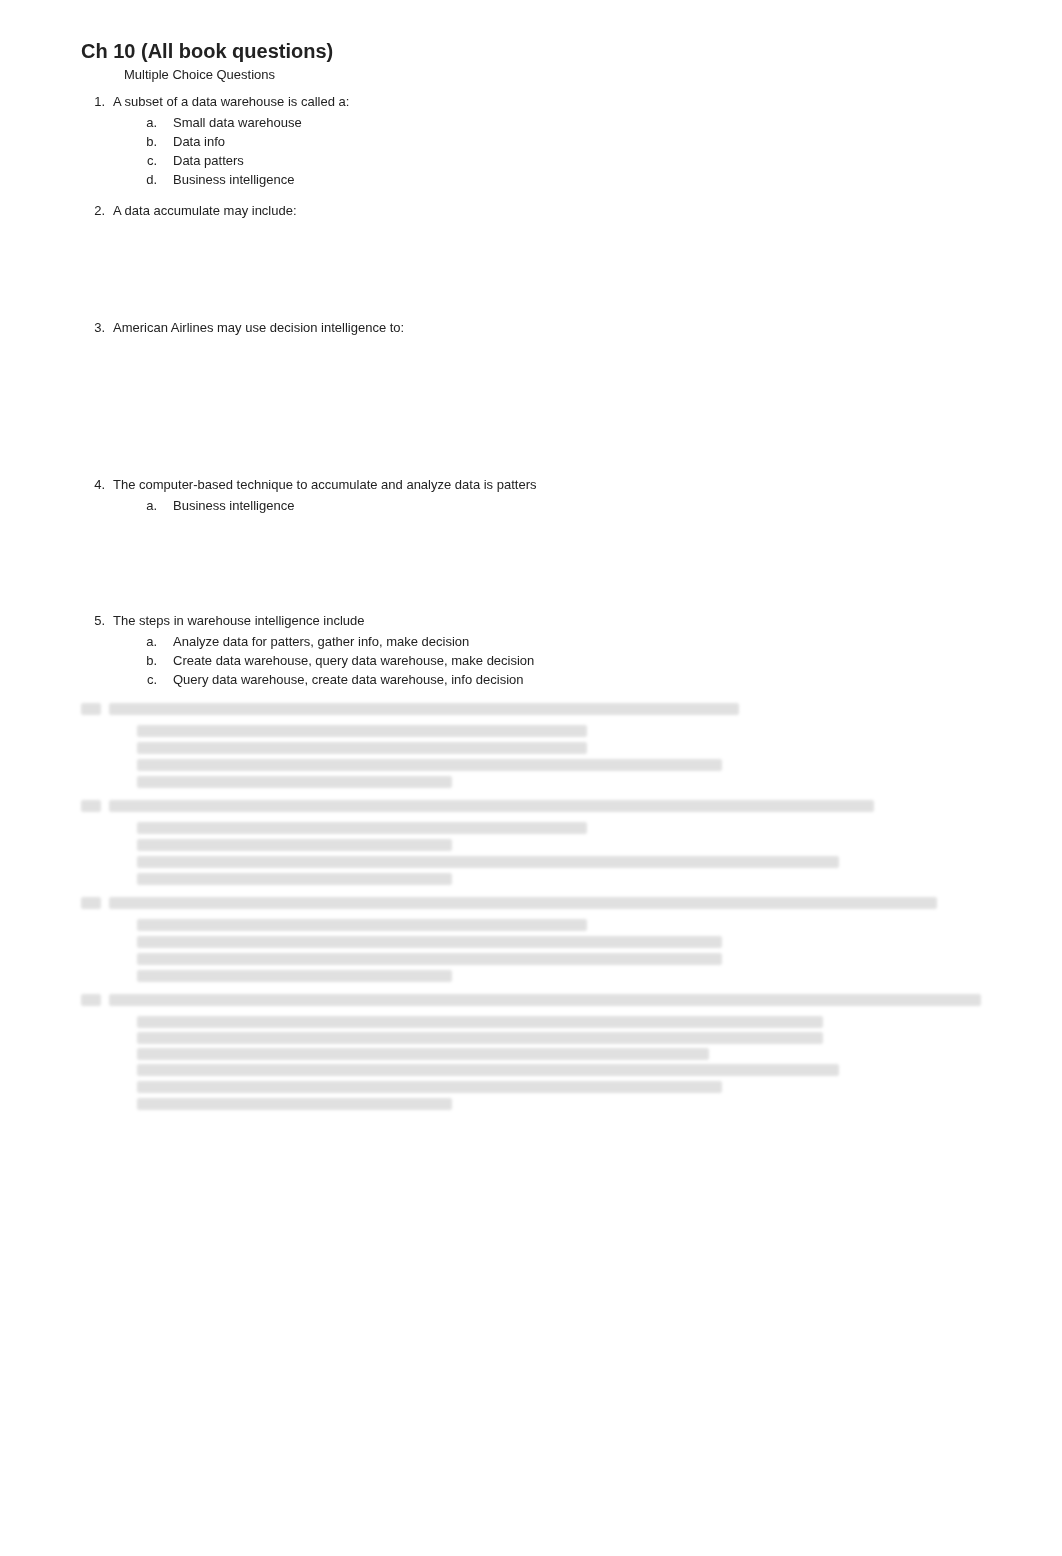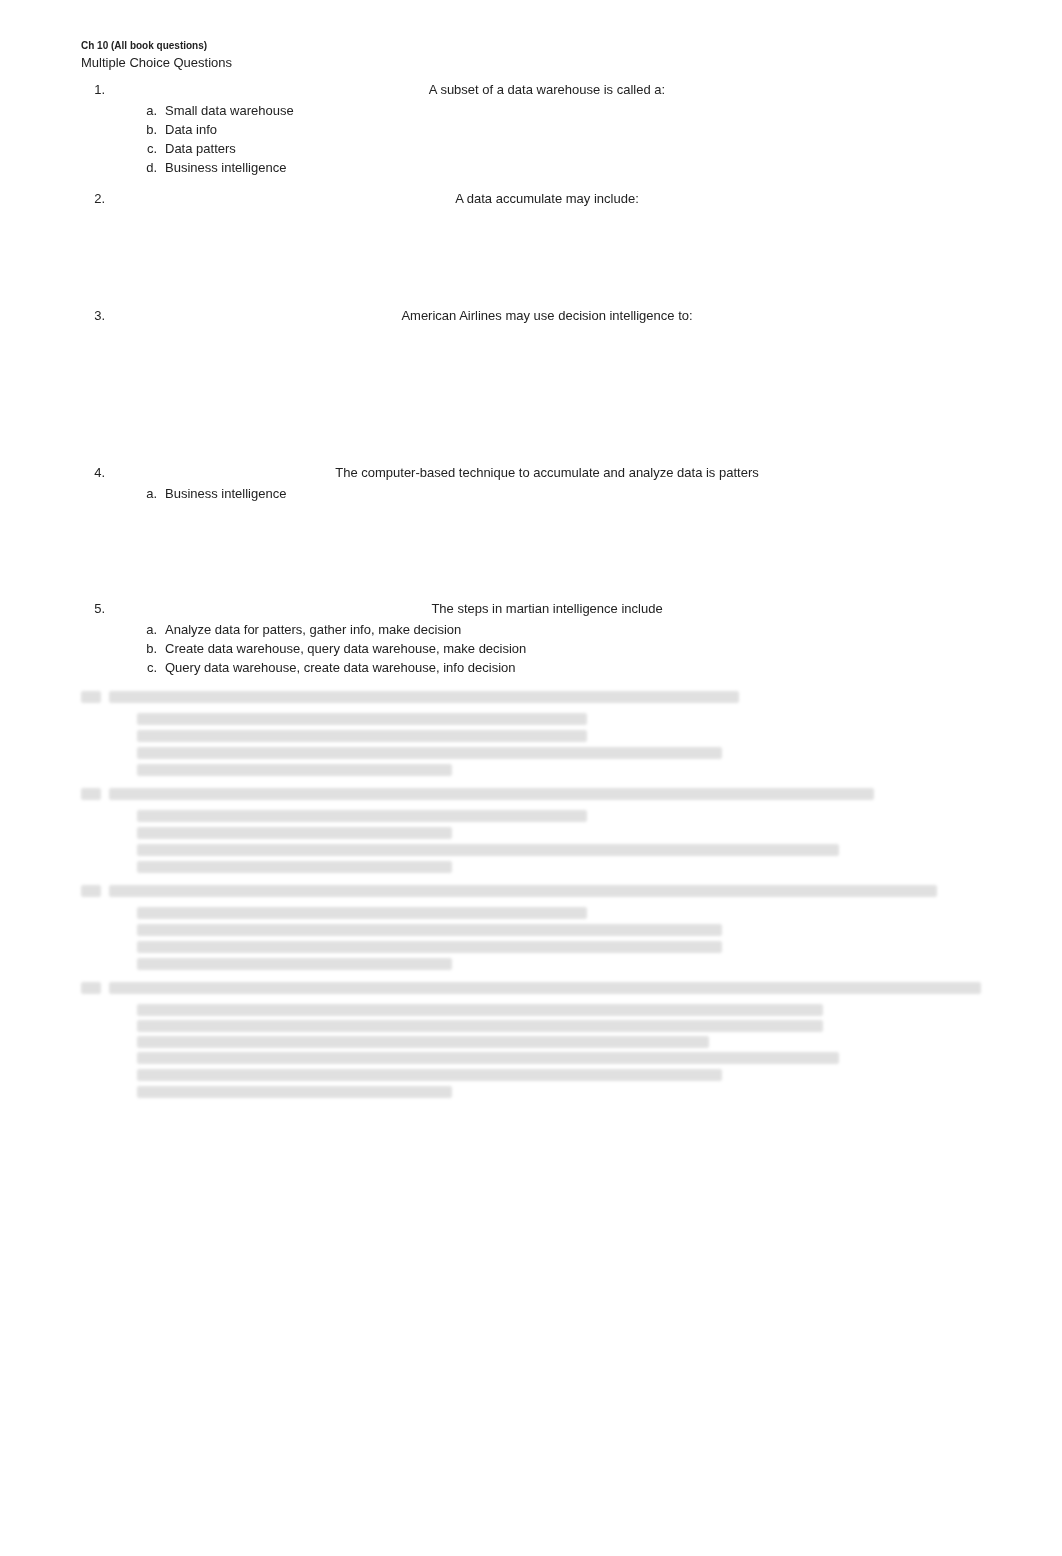--- a/index.html
+++ b/index.html
@@ -17,29 +17,30 @@
       min-height: 1556px;
       padding: 40px 60px;
     }
 
     .page-content {
       max-width: 900px;
       margin: 0 auto;
     }
 
     .title {
-      font-size: 10px;
+      font-size: 20px;
       font-weight: bold;
       margin-bottom: 4px;
     }
 
     .subtitle {
       font-size: 13px;
       font-weight: normal;
       margin-bottom: 12px;
+      margin-left: 43px;
     }
 
     .question-list {
       list-style: none;
       padding: 0;
     }
 
     .question-item {
       margin-bottom: 16px;
     }
@@ -50,21 +51,20 @@
       margin-bottom: 6px;
     }
 
     .question-num-label {
       min-width: 24px;
       text-align: right;
     }
 
     .question-text {
       flex: 1;
-      text-align: center;
     }
 
     .answer-list {
       list-style: none;
       padding-left: 56px;
       margin-top: 4px;
     }
 
     .answer-item {
       display: flex;
@@ -72,20 +72,21 @@
       margin-bottom: 4px;
     }
 
     .answer-letter {
       min-width: 20px;
       text-align: right;
     }
 
     .answer-text {
       flex: 1;
+      margin-left: 8px;
     }
 
     .spacer {
       height: 80px;
     }
 
     .spacer-lg {
       height: 120px;
     }
 
@@ -181,21 +182,21 @@
           <span class="answer-letter">a.</span>
           <span class="answer-text">Business intelligence</span>
         </li>
       </ul>
       <div class="spacer"></div>
     </li>
 
     <li class="question-item">
       <div class="question-number">
         <span class="question-num-label">5.</span>
-        <span class="question-text">The steps in martian intelligence include</span>
+        <span class="question-text">The steps in warehouse intelligence include</span>
       </div>
       <ul class="answer-list">
         <li class="answer-item">
           <span class="answer-letter">a.</span>
           <span class="answer-text">Analyze data for patters, gather info, make decision</span>
         </li>
         <li class="answer-item">
           <span class="answer-letter">b.</span>
           <span class="answer-text">Create data warehouse, query data warehouse, make decision</span>
         </li>

